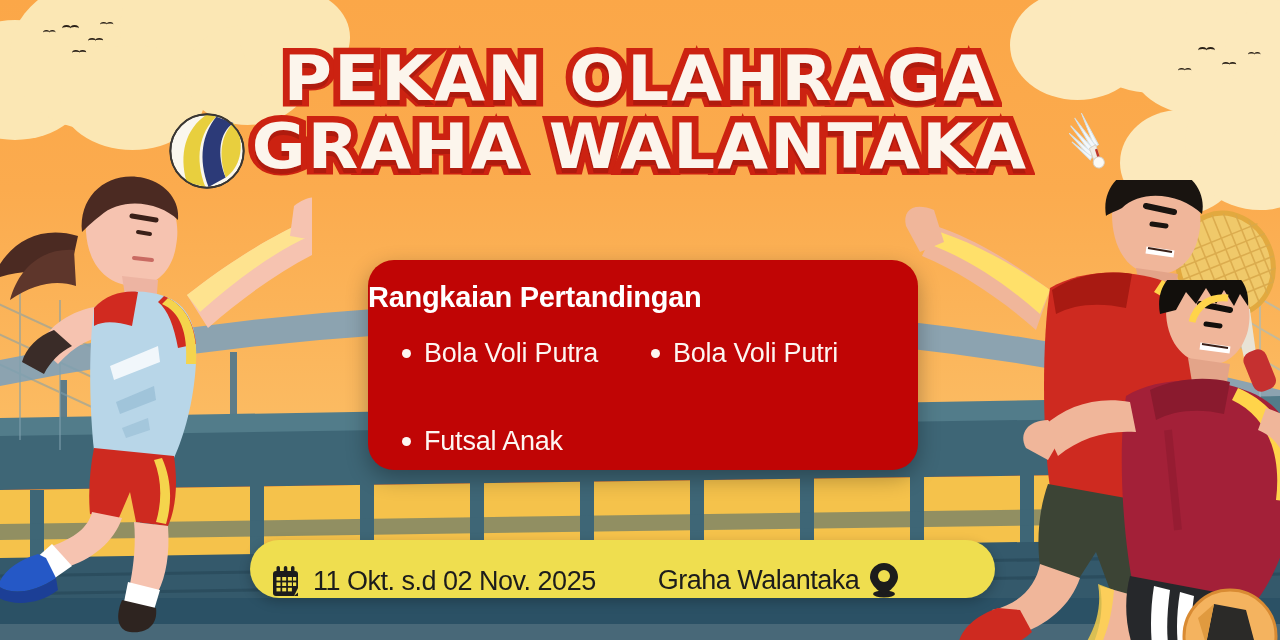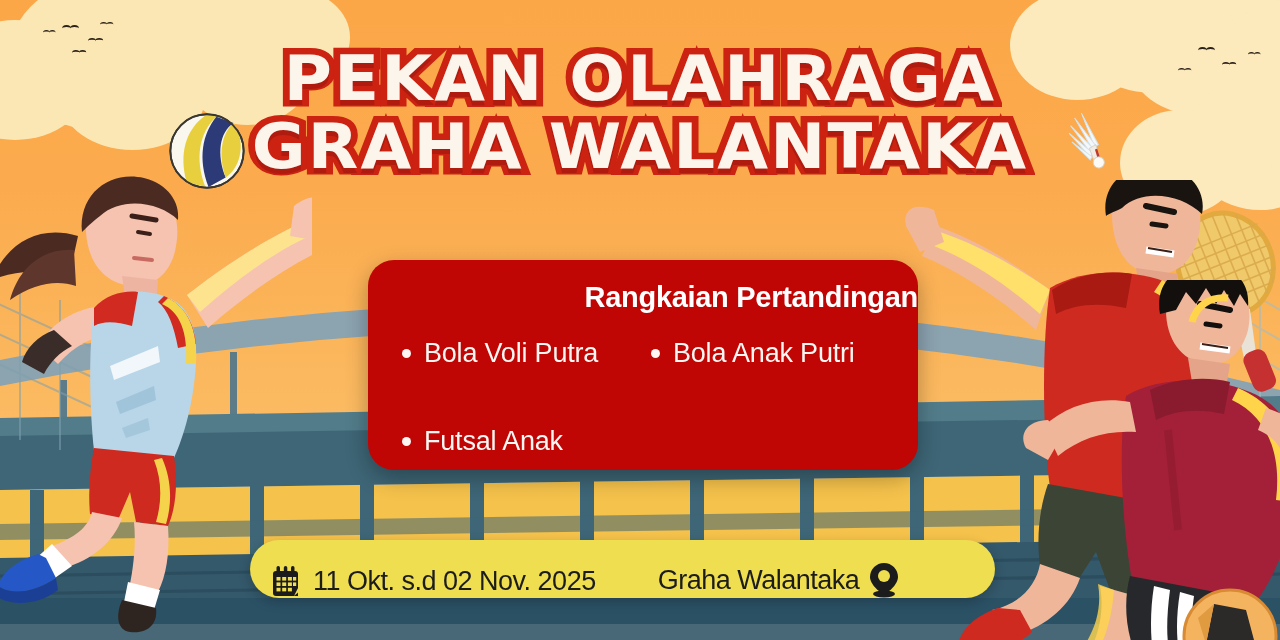--- a/index.html
+++ b/index.html
@@ -3,21 +3,21 @@
 <meta charset="utf-8">
 <style>
   * { margin:0; padding:0; box-sizing:border-box; }
   html,body { width:1280px; height:640px; overflow:hidden; background:#000; }
   body { font-family:"Liberation Sans", sans-serif; }
 
   #poster {
     position:relative;
     width:1280px; height:640px;
     overflow:hidden;
-    background:#3b82f6;
+    background:#b91c1c;
   }
 
   
   .sky {
     position:absolute; left:0; top:0; width:1280px; height:420px;
     background:linear-gradient(180deg,#FBA748 0%, #FBAB4E 45%, #FBBB62 100%);
   }
 
   
   .cloud { position:absolute; }
@@ -46,21 +46,21 @@
   
   #info-box {
     position:absolute;
     left:368px; top:260px; width:550px; height:210px;
     background:#C00505;
     border-radius:26px;
     box-shadow:0 8px 22px rgba(0,0,0,0.30);
     z-index:40;
   }
   #info-title {
-    text-align:right;
+    text-align:left;
     color:#FFFFFF;
     font-size:29px;
     font-weight:bold;
     letter-spacing:-0.3px;
     margin-top:21px;
   }
   .sport-grid {
     display:grid;
     grid-template-columns:1fr 1fr;
     row-gap:57px;
@@ -383,21 +383,21 @@
 
   <div id="info-box">
     <div id="info-title">Rangkaian Pertandingan</div>
     <div class="sport-grid">
       <div class="sport-item">
         <span class="dot"></span>
         <span>Bola Voli Putra</span>
       </div>
       <div class="sport-item">
         <span class="dot"></span>
-        <span>Bola Anak Putri</span>
+        <span>Bola Voli Putri</span>
       </div>
       <div class="sport-item">
         <span class="dot"></span>
         <span>Futsal Anak</span>
       </div>
     </div>
   </div>
 
   <div id="bottom-bar">
     <div id="date-group">

